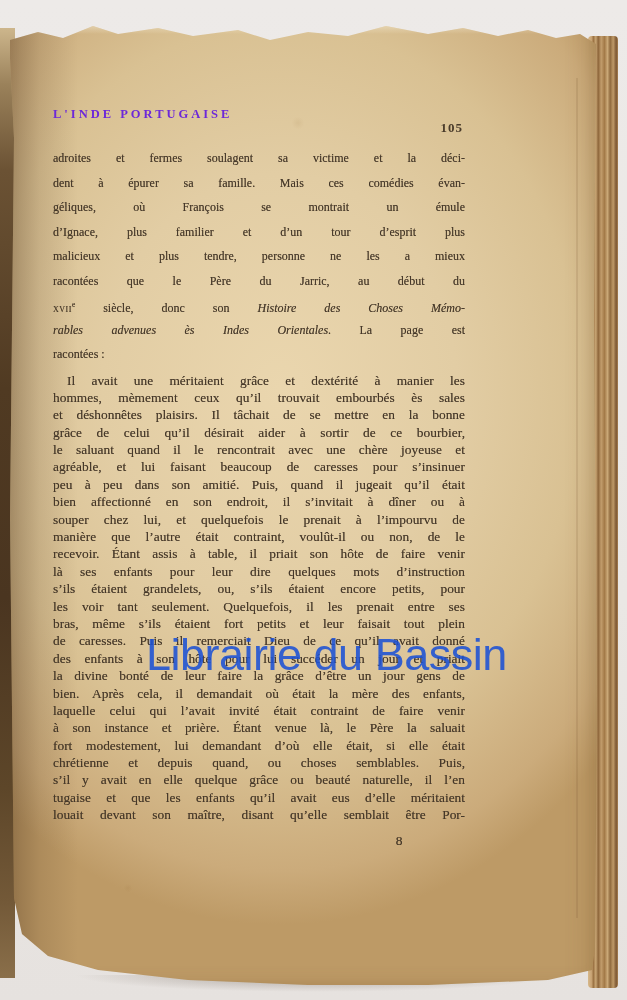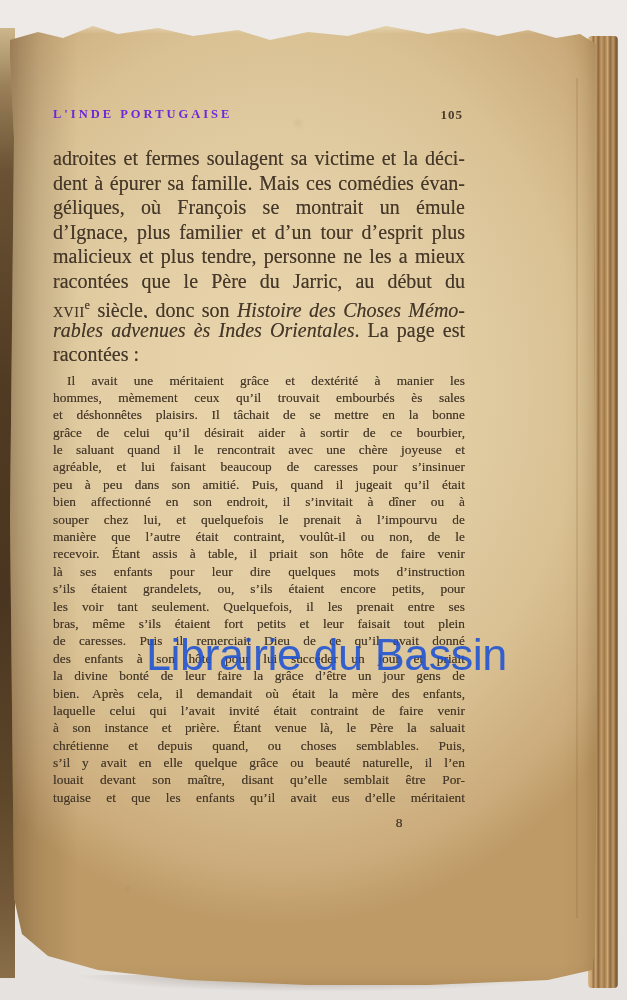--- a/index.html
+++ b/index.html
@@ -73,27 +73,27 @@
   .textblock{
     position:absolute;left:53px;top:104px;width:412px;
     color:#45382a;
   }
   .running-head{position:relative;height:20px;}
   .head-title{
     text-align:left;font-size:12.5px;font-weight:bold;letter-spacing:3px;
     color:#6d28d9;padding-top:3px;
   }
   .page-num{
-    position:absolute;right:2px;top:3px;font-size:13px;font-weight:bold;
+    position:absolute;right:2px;top:16px;font-size:13px;font-weight:bold;
     letter-spacing:1px;color:#4a3c2b;
   }
 
   .para1{margin-top:22px;}
   .para1 .tline{
-    font-size:20px;line-height:24.5px;height:24.5px;
+    font-size:12px;line-height:24.5px;height:24.5px;
   }
   .quote{margin-top:5px;}
   .quote .tline{
     font-size:13.4px;line-height:17.4px;height:17.4px;
   }
   .tline{
     white-space:normal;overflow:hidden;
     text-align:justify;text-align-last:justify;
     text-shadow:0 0 0.5px rgba(62,46,26,0.55);
   }
@@ -160,22 +160,23 @@
         <div class="tline"><span>là ses enfants pour leur dire quelques mots d’instruction</span></div>
         <div class="tline"><span>s’ils étaient grandelets, ou, s’ils étaient encore petits, pour</span></div>
         <div class="tline"><span>les voir tant seulement. Quelquefois, il les prenait entre ses</span></div>
         <div class="tline"><span>bras, même s’ils étaient fort petits et leur faisait tout plein</span></div>
         <div class="tline"><span>de caresses. Puis il remerciait Dieu de ce qu’il avait donné</span></div>
         <div class="tline"><span>des enfants à son hôte pour lui succéder un jour et priait</span></div>
         <div class="tline"><span>la divine bonté de leur faire la grâce d’être un jour gens de</span></div>
         <div class="tline"><span>bien. Après cela, il demandait où était la mère des enfants,</span></div>
         <div class="tline"><span>laquelle celui qui l’avait invité était contraint de faire venir</span></div>
         <div class="tline"><span>à son instance et prière. Étant venue là, le Père la saluait</span></div>
+        <div class="tline"><span>fort modestement, lui demandant d’où elle était, si elle était</span></div>
         <div class="tline"><span>chrétienne et depuis quand, ou choses semblables. Puis,</span></div>
         <div class="tline"><span>s’il y avait en elle quelque grâce ou beauté naturelle, il l’en</span></div>
+        <div class="tline"><span>tugaise et que les enfants qu’il avait eus d’elle méritaient</span></div>
         <div class="tline"><span>louait devant son maître, disant qu’elle semblait être Por-</span></div>
-        <div class="tline"><span>tugaise et que les enfants qu’il avait eus d’elle méritaient</span></div>
       </div>
     <div class="sig">8</div>
   </div>
 
   <div class="watermark" style="color: rgb(27, 81, 214);">Librairie du Bassin</div>
 </div>
 
 </body></html>

